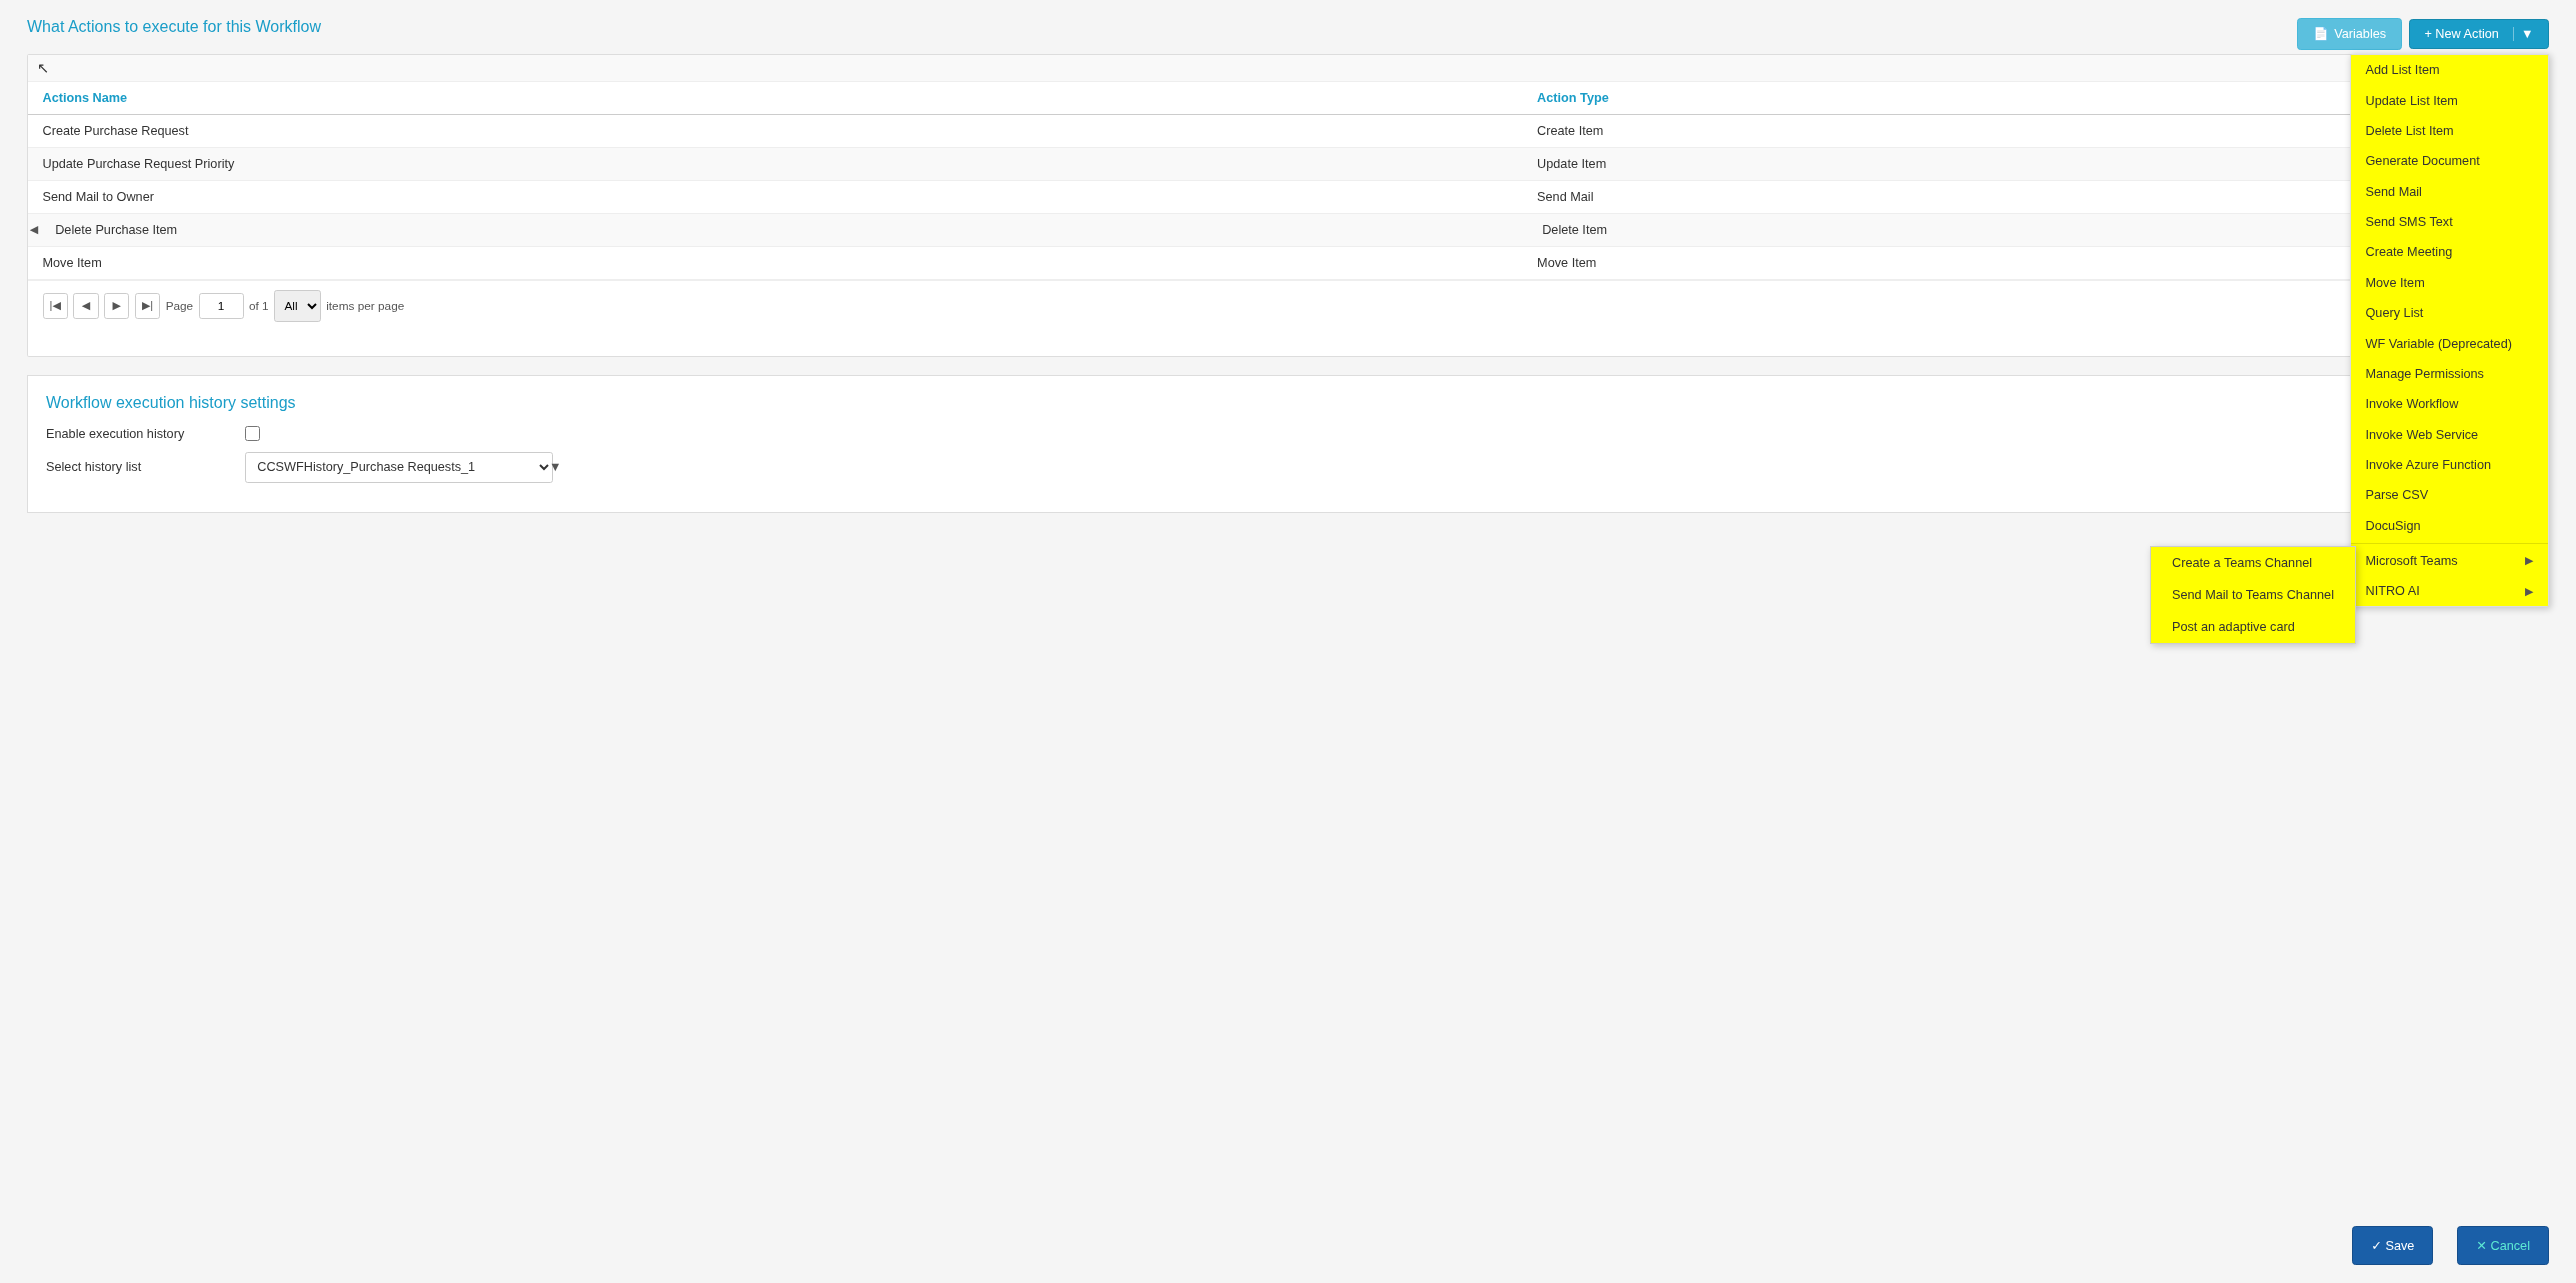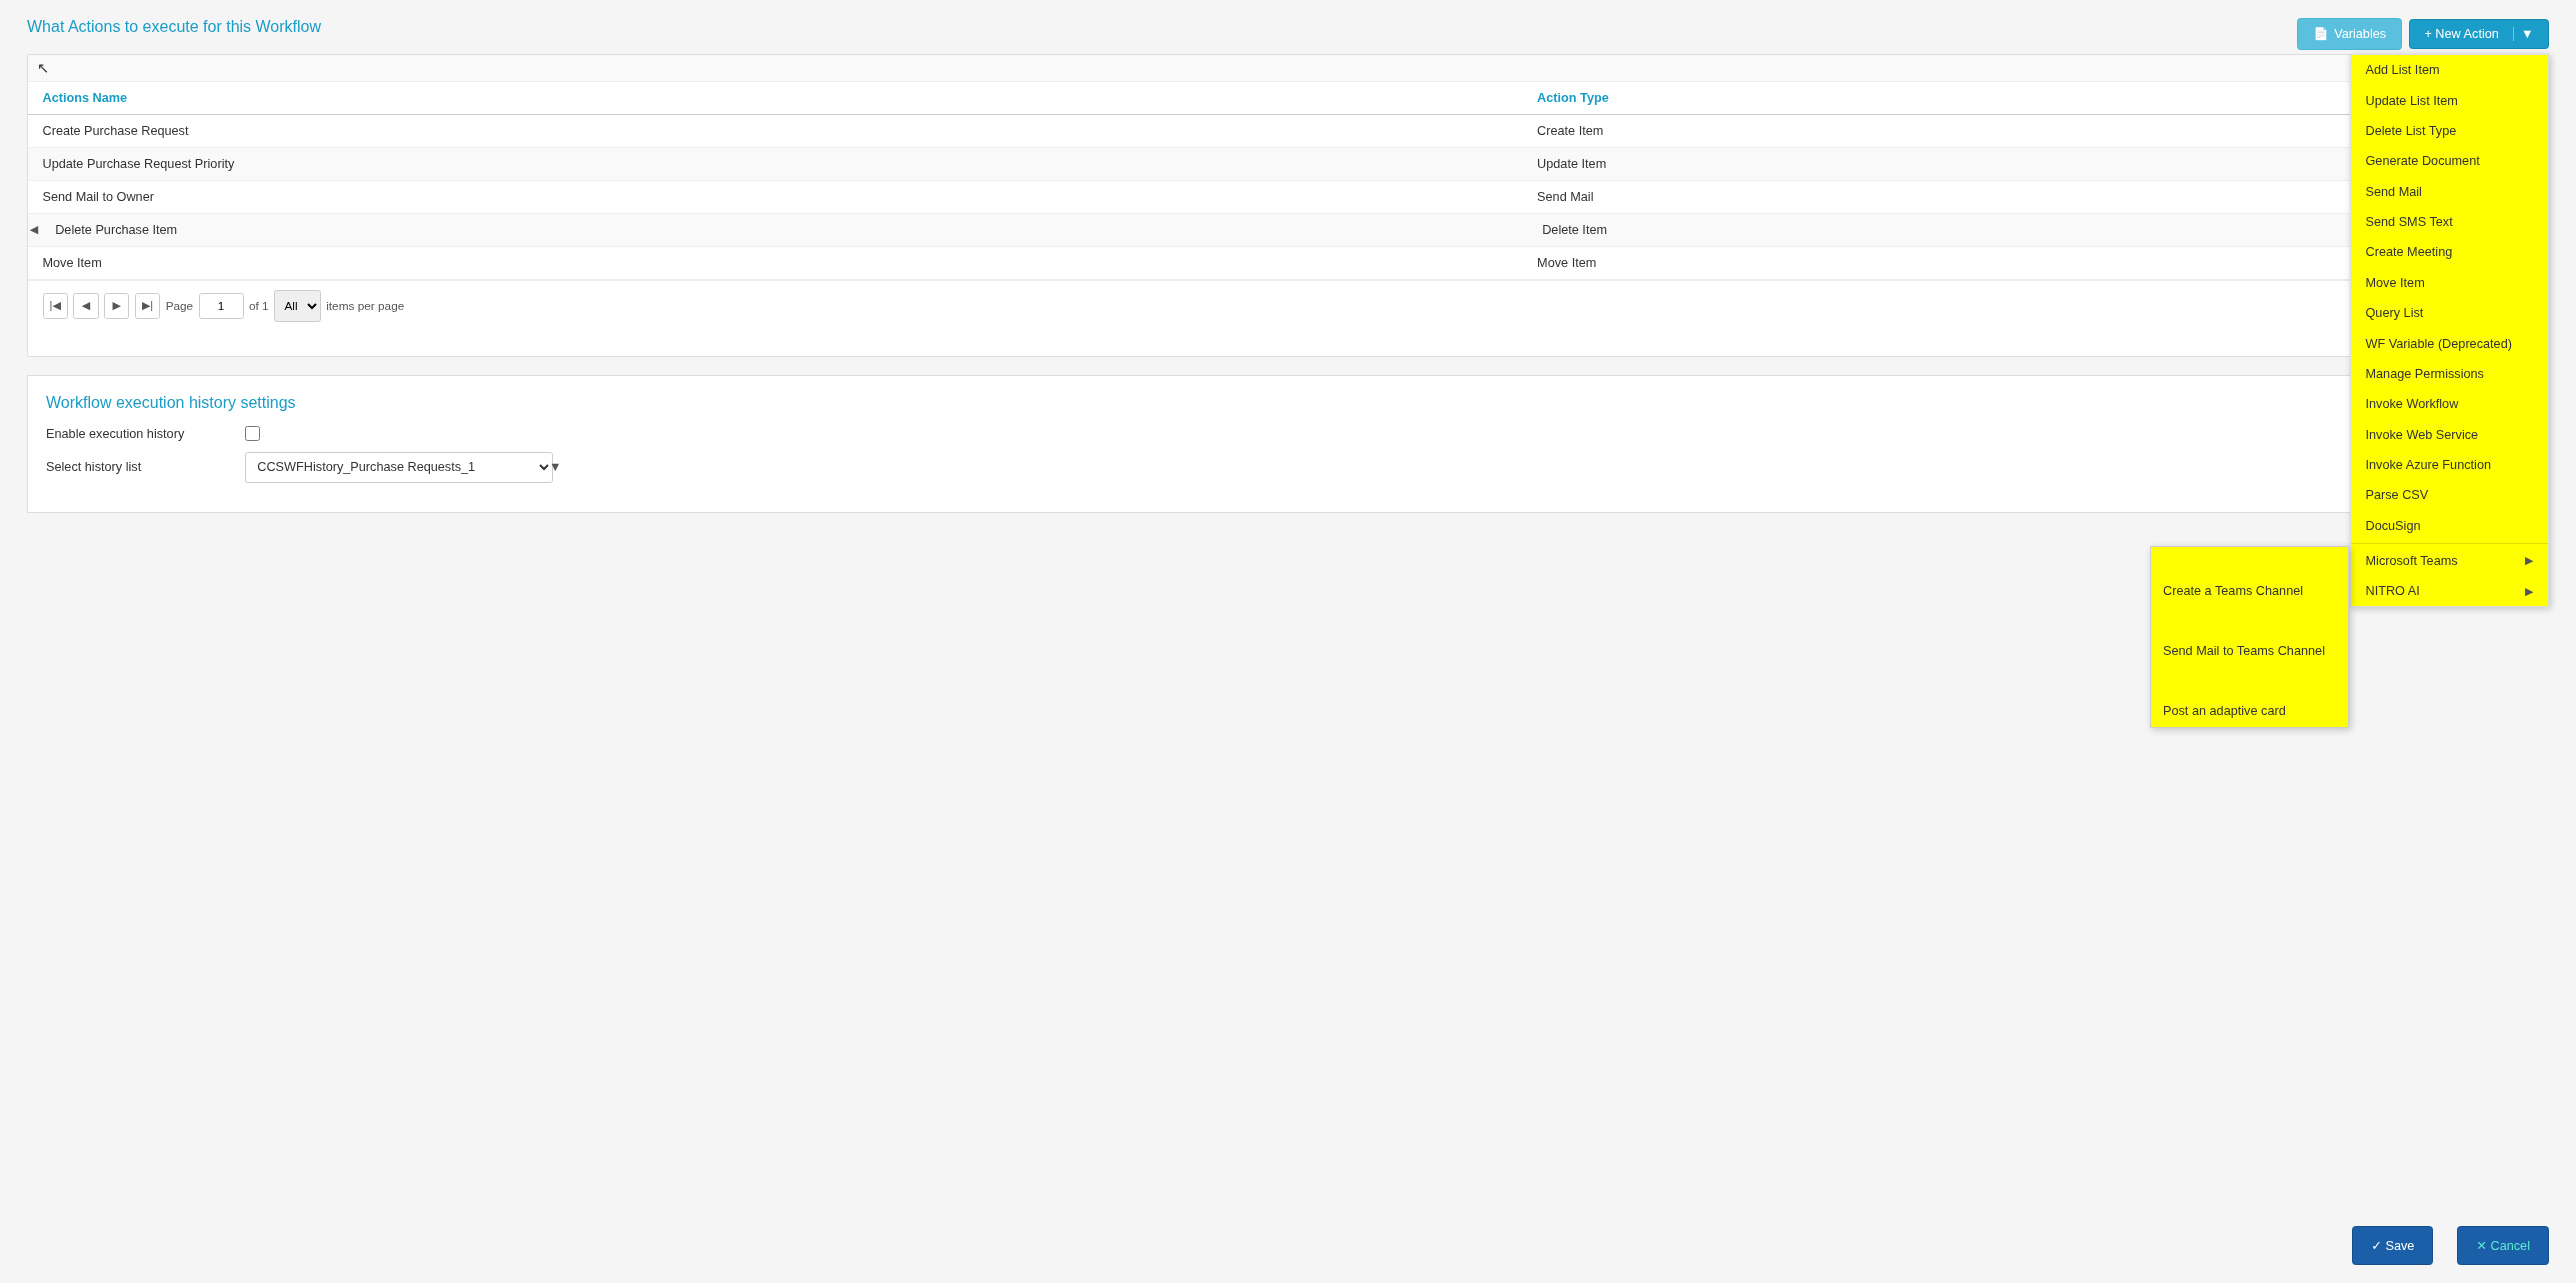--- a/index.html
+++ b/index.html
@@ -232,25 +232,24 @@
       border-top: 0.9px solid #e0e000;
       margin: 1.8px 0;
     }
 
     .submenu-arrow {
       font-size: 11px;
       color: #555;
     }
 
     .sub-dropdown-item {
-      padding: 9px 12px;
-      cursor: pointer;
-      color: #333;
-      font-size: 12.7px;
-      margin-top: 28px;
+      padding: 9px 21px;
+      cursor: pointer;
+      color: #333;
+      font-size: 12.7px;
     }
 
     
     .bottom-buttons {
       position: fixed;
       bottom: 18px;
       right: 27px;
       display: flex;
       gap: 24px;
     }
@@ -314,21 +313,21 @@
 </div>
 
 <div class="dropdown-menu">
   <div class="dropdown-item">
     <span>Add List Item</span>
   </div>
   <div class="dropdown-item">
     <span>Update List Item</span>
   </div>
   <div class="dropdown-item">
-    <span>Delete List Type</span>
+    <span>Delete List Item</span>
   </div>
   <div class="dropdown-item">
     <span>Generate Document</span>
   </div>
   <div class="dropdown-item">
     <span>Send Mail</span>
   </div>
   <div class="dropdown-item">
     <span>Send SMS Text</span>
   </div>

